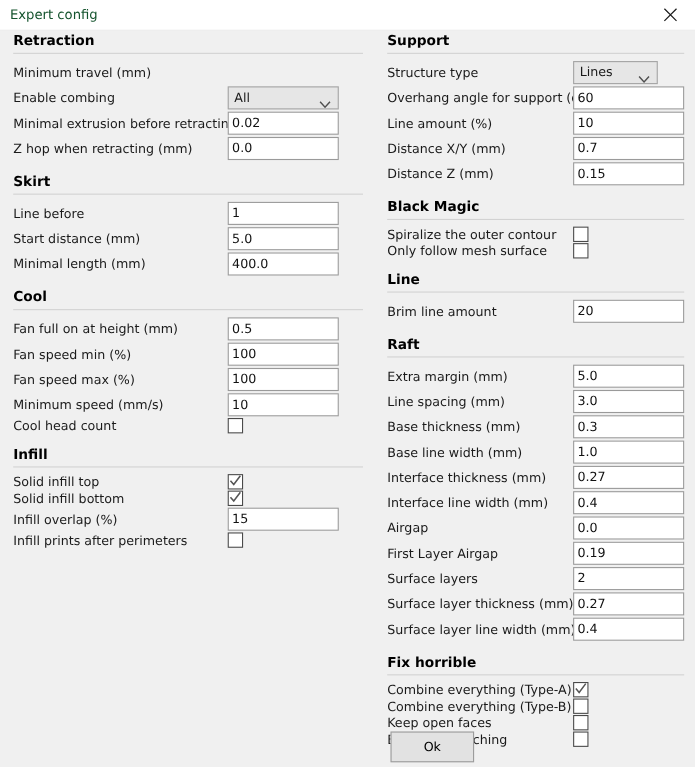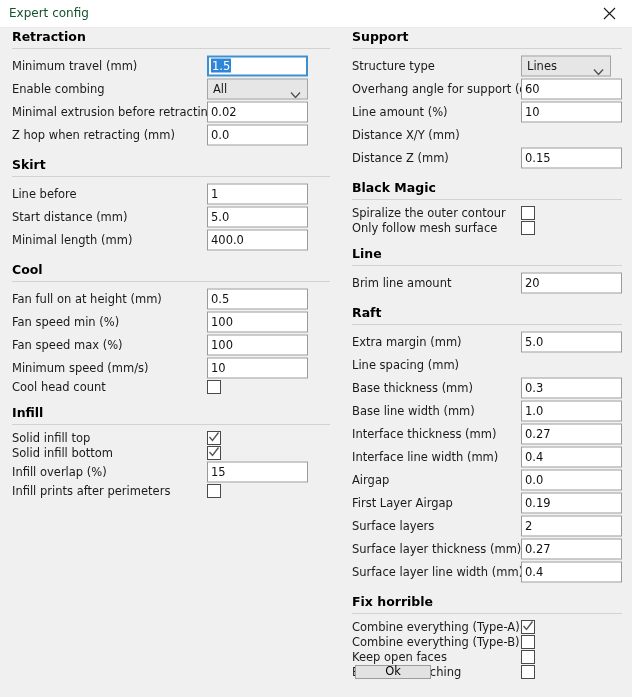--- a/index.html
+++ b/index.html
@@ -122,21 +122,21 @@
     background: #e6e6e6;
     border: 1px solid #a4a4a4;
     box-sizing: border-box;
     font-size: 11.5px;
     color: #1a1a1a;
     line-height: 19px;
     padding-left: 5px;
     white-space: nowrap;
   }
   #col-left  .combo { left: 207px; width: 101px; }
-  #col-right .combo { left: 181px; width: 90px; }
+  #col-right .combo { left: 181px; width: 77px; }
   .combo .chev {
     position: absolute; right: 6px; top: 6px;
   }
 
   
   .cbox {
     position: absolute;
     top: 50%;
     transform: translateY(-50%);
     width: 14px; height: 14px;
@@ -145,28 +145,28 @@
     box-sizing: border-box;
   }
   #col-left  .cbox { left: 207px; }
   #col-right .cbox { left: 181px; }
   .cbox svg { display:block; margin:-1px 0 0 0; }
 
   
   #okbtn {
     position: absolute;
     left: 355px; top: 665px;
-    width: 76px; height: 14px;
+    width: 76px; height: 28px;
     background: #e2e2e2;
     border: 1px solid #9c9c9c;
     box-sizing: border-box;
     font-family: "DejaVu Sans", sans-serif;
     font-size: 11.5px;
     color: #000;
-    display: flex; align-items: flex-end; justify-content: center;
+    display: flex; align-items: center; justify-content: center;
   }
 </style>
 </head>
 <body>
 
 <div id="window">
 
   <div id="titlebar">
     <div id="title-text">Expert config</div>
     <div id="close-btn">
@@ -176,21 +176,20 @@
     </div>
   </div>
 
   <div class="column" id="col-left">
       <div class="section">
         <div class="sec-title">Retraction</div>
         <div class="sec-rule"></div>
         <div class="sec-gap-bot"></div>
         <div class="row">
           <span class="lbl">Minimum travel (mm)</span>
-          <div class="fld focused"><span class="seltext">1.5</span></div>
         </div>
         <div class="row">
           <span class="lbl">Enable combing</span>
           <div class="combo"><span>All</span><span class="chev"><svg width="11" height="7" viewBox="0 0 11 7">
                 <path d="M1 1 L5.5 6 L10 1" stroke="#505050" stroke-width="1.3" fill="none"></path>
               </svg></span></div>
         </div>
         <div class="row">
           <span class="lbl">Minimal extrusion before retracting (mm)</span>
           <div class="fld"><span>0.02</span></div>
@@ -289,20 +288,21 @@
         <div class="row">
           <span class="lbl">Overhang angle for support (deg)</span>
           <div class="fld"><span>60</span></div>
         </div>
         <div class="row">
           <span class="lbl">Line amount (%)</span>
           <div class="fld"><span>10</span></div>
         </div>
         <div class="row">
           <span class="lbl">Distance X/Y (mm)</span>
+          <div class="fld"><span>0.7</span></div>
         </div>
         <div class="row">
           <span class="lbl">Distance Z (mm)</span>
           <div class="fld"><span>0.15</span></div>
         </div>
       </div>
       <div class="section">
         <div class="sec-gap-top"></div>
         <div class="sec-title">Black Magic</div>
         <div class="sec-rule"></div>
@@ -330,20 +330,21 @@
         <div class="sec-gap-top"></div>
         <div class="sec-title">Raft</div>
         <div class="sec-rule"></div>
         <div class="sec-gap-bot"></div>
         <div class="row">
           <span class="lbl">Extra margin (mm)</span>
           <div class="fld"><span>5.0</span></div>
         </div>
         <div class="row">
           <span class="lbl">Line spacing (mm)</span>
+          <div class="fld"><span>3.0</span></div>
         </div>
         <div class="row">
           <span class="lbl">Base thickness (mm)</span>
           <div class="fld"><span>0.3</span></div>
         </div>
         <div class="row">
           <span class="lbl">Base line width (mm)</span>
           <div class="fld"><span>1.0</span></div>
         </div>
         <div class="row">

